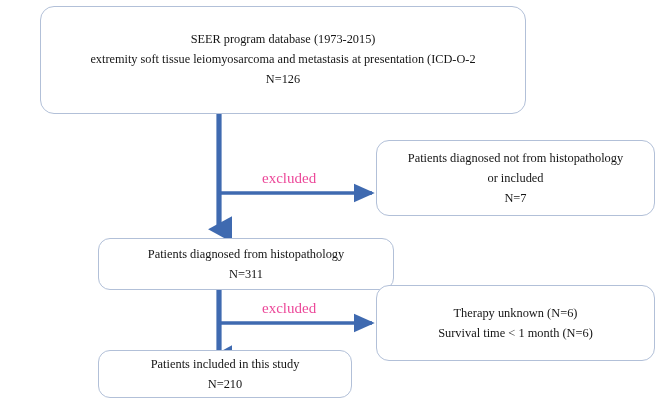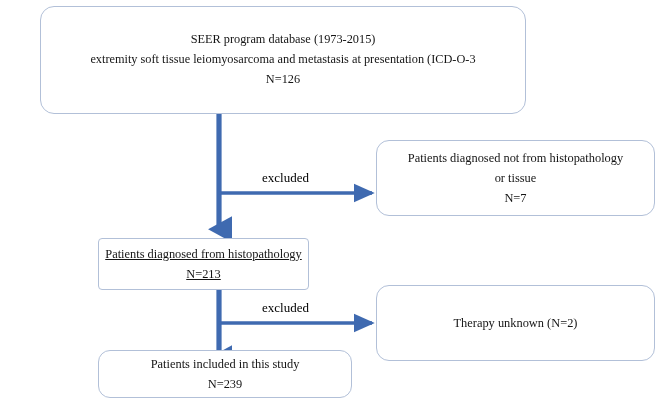--- a/index.html
+++ b/index.html
@@ -55,38 +55,37 @@
     border-radius: 14px;
     margin-left: 32px;
   }
   #node-excluded-histo {
     left: 376px; top: 140px;
     width: 279px; height: 76px;
     border-radius: 13px;
   }
   #node-histopathology {
     left: 98px; top: 238px;
-    width: 211px; height: 52px;
-    border-radius: 4px;
-    text-decoration: underline;
+    width: 296px; height: 52px;
+    border-radius: 12px;
   }
   #node-excluded-therapy {
     left: 376px; top: 285px;
     width: 279px; height: 76px;
     border-radius: 13px;
   }
   #node-included {
     left: 98px; top: 350px;
     width: 254px; height: 48px;
     border-radius: 12px;
   }
   .edge-label {
     position: absolute;
-    font-size: 13px;
-    color: #000000;
+    font-size: 15px;
+    color: #ec4899;
     white-space: nowrap;
     z-index: 3;
     background: transparent;
     font-family: Liberation Serif, serif;
   }
   #label-excluded-1 { left: 262px; top: 170px; }
   #label-excluded-2 { left: 262px; top: 300px; }
 </style>
 </head>
 <body>
@@ -107,40 +106,41 @@
 
     <line x1="219" y1="193" x2="372" y2="193" stroke="#3f6ab0" stroke-width="3.4" marker-end="url(#arrowhead-right)"></line>
 
     <line x1="219" y1="290" x2="219" y2="362" stroke="#3f6ab0" stroke-width="5.2" marker-end="url(#arrowhead-down)"></line>
 
     <line x1="219" y1="323" x2="372" y2="323" stroke="#3f6ab0" stroke-width="3.4" marker-end="url(#arrowhead-right)"></line>
   </svg>
 
   <div class="node" id="node-source">
     <span class="line">SEER program database (1973-2015)</span>
-    <span class="line">extremity soft tissue leiomyosarcoma and metastasis at presentation (ICD-O-3</span>
+    <span class="line">extremity soft tissue leiomyosarcoma and metastasis at presentation (ICD-O-2</span>
     <span class="line">N=126</span>
   </div>
 
   <div class="node" id="node-excluded-histo">
     <span class="line">Patients diagnosed not from histopathology</span>
-    <span class="line">or tissue</span>
+    <span class="line">or included</span>
     <span class="line">N=7</span>
   </div>
 
   <div class="node" id="node-histopathology">
     <span class="line">Patients diagnosed from histopathology</span>
-    <span class="line">N=213</span>
+    <span class="line">N=311</span>
   </div>
 
   <div class="node" id="node-excluded-therapy">
-    <span class="line">Therapy unknown (N=2)</span>
+    <span class="line">Therapy unknown (N=6)</span>
+    <span class="line">Survival time &lt;  1 month (N=6)</span>
   </div>
 
   <div class="node" id="node-included">
     <span class="line">Patients included in this study</span>
-    <span class="line">N=239</span>
+    <span class="line">N=210</span>
   </div>
 
   <span class="edge-label" id="label-excluded-1">excluded</span>
   <span class="edge-label" id="label-excluded-2">excluded</span>
 
 </div>
 
 </body></html>

